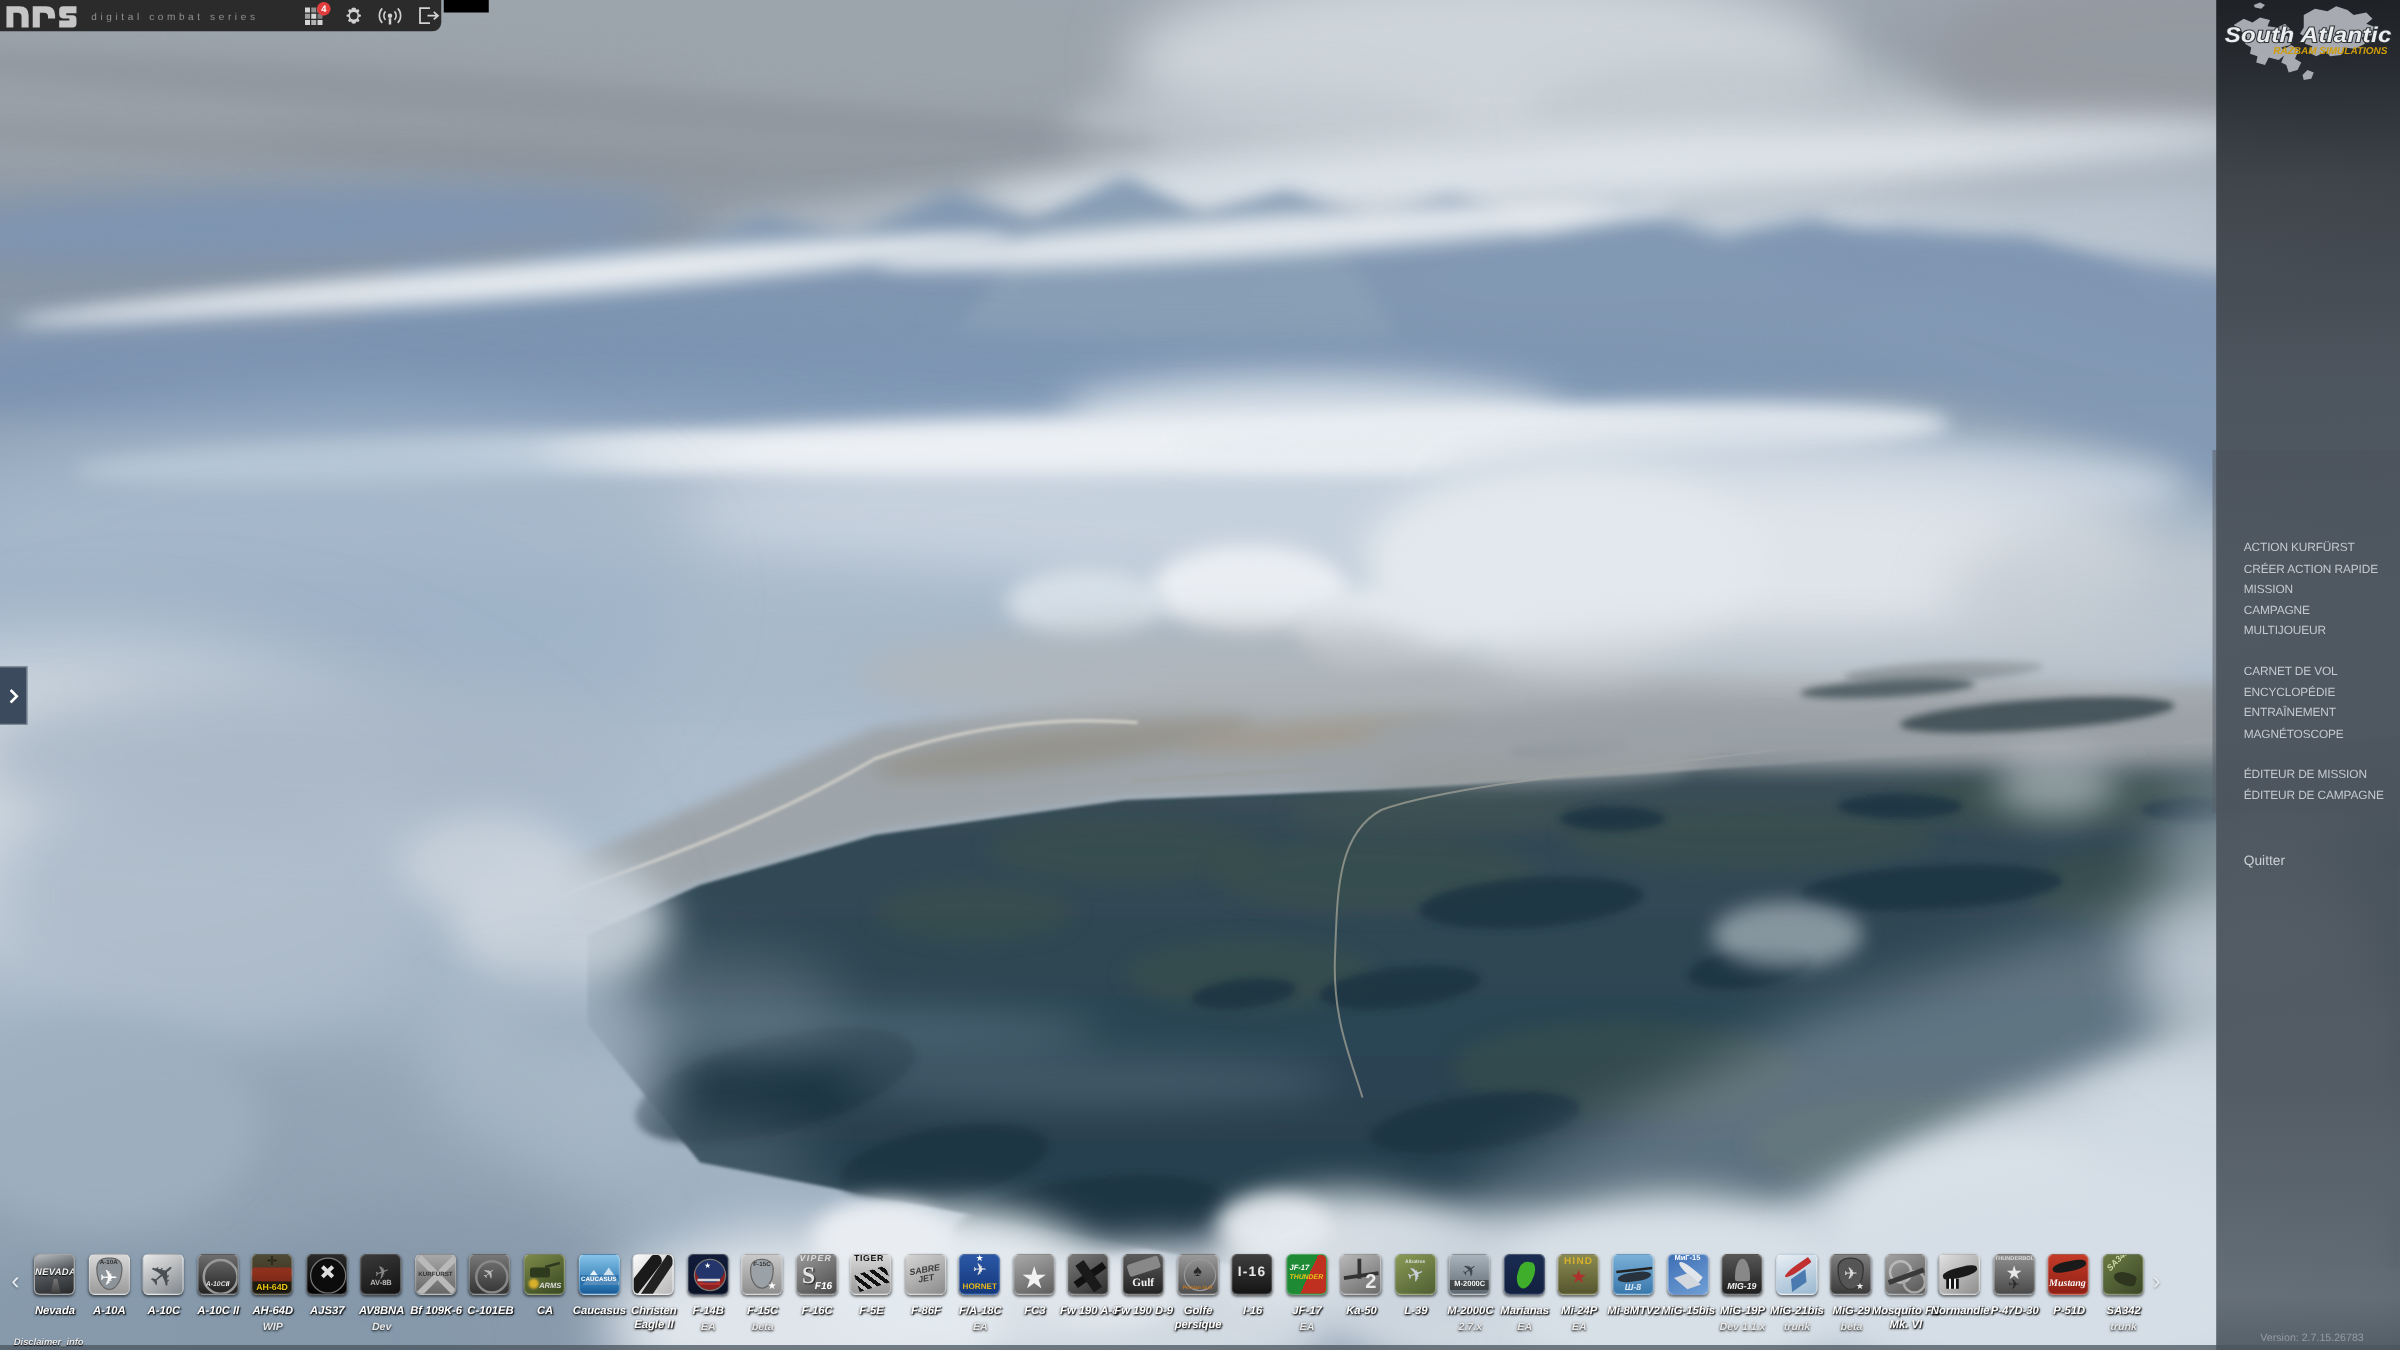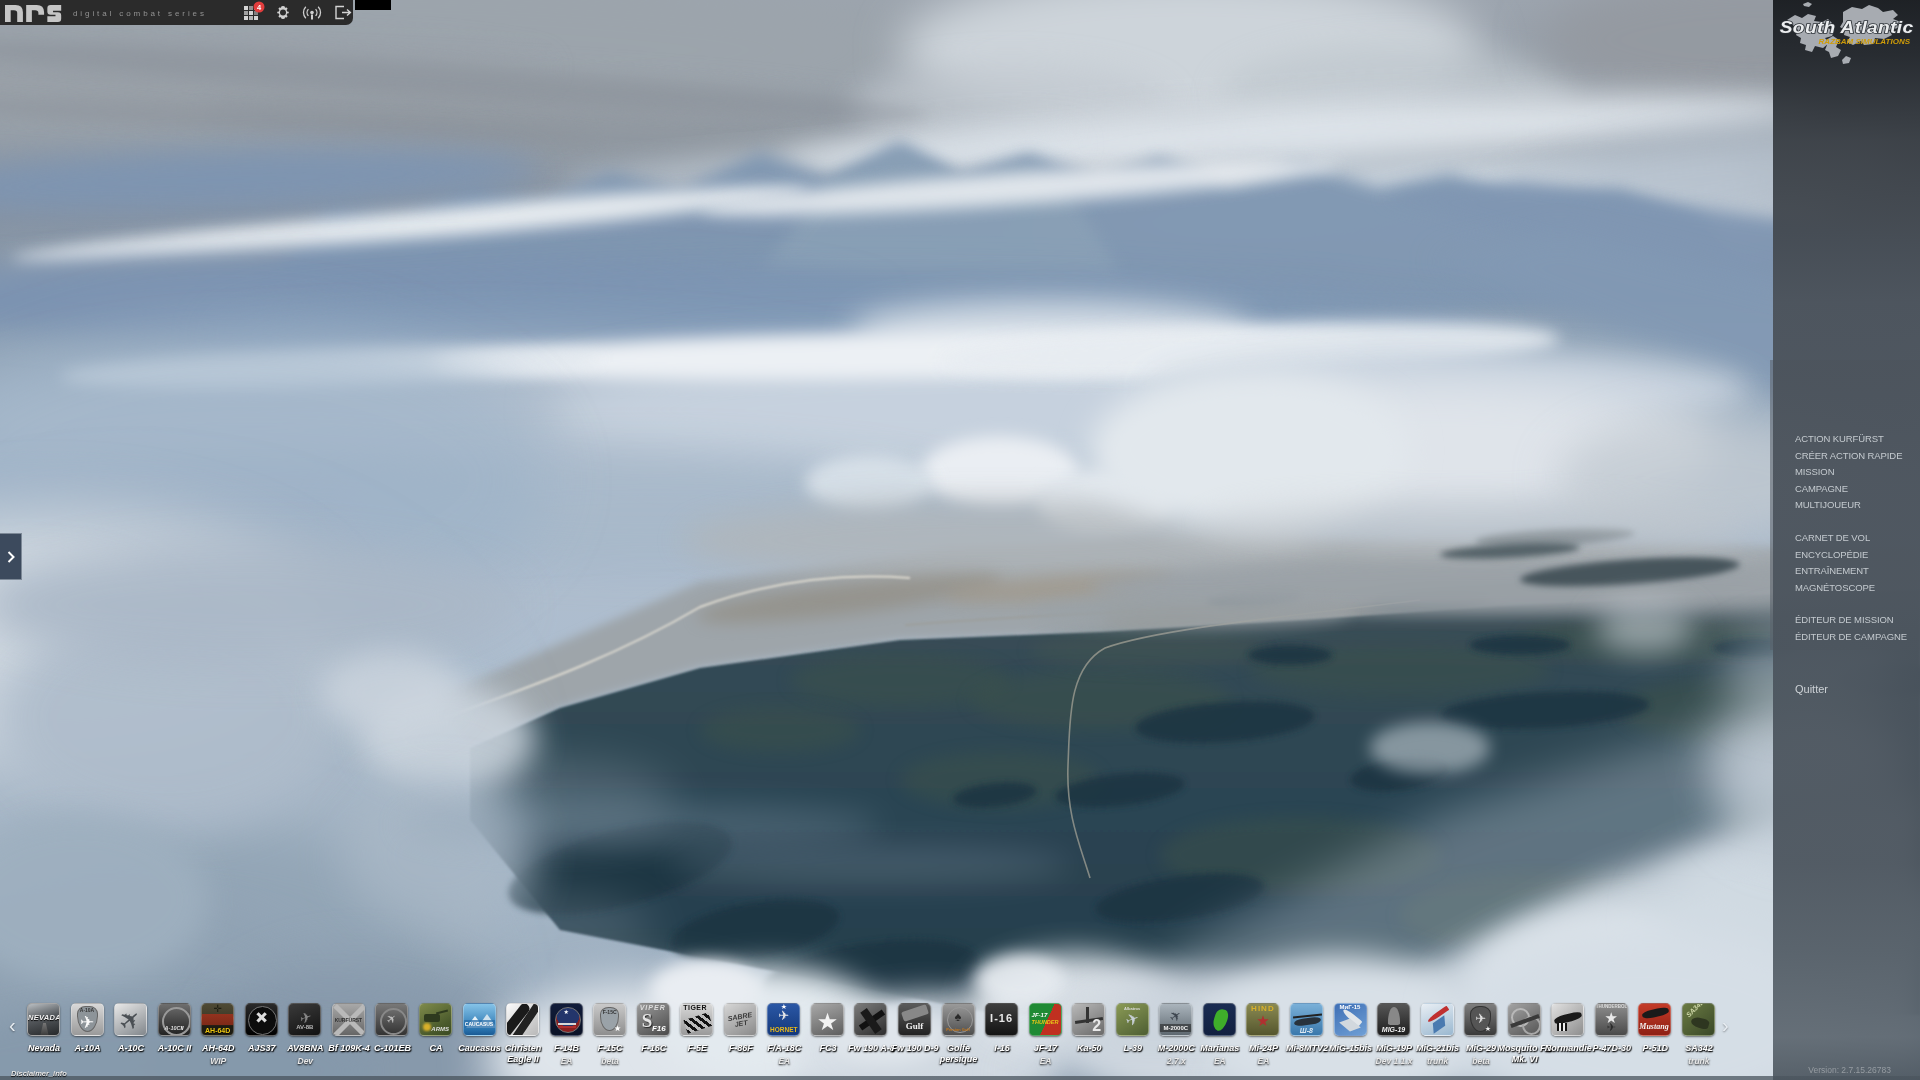--- a/index.html
+++ b/index.html
@@ -328,21 +328,21 @@
         </div>
         <span class="mlab">AV8BNA</span>
         <span class="msub">Dev</span>
       </div>
       <div class="mod" style="left:331.9px">
         <div class="mico" style="background:linear-gradient(#a8a8a8,#666)">
           <div style="position:absolute;left:-4px;top:14px;width:42px;height:5px;background:#b9b9b9;transform:rotate(45deg)"></div>
           <div style="position:absolute;left:-4px;top:14px;width:42px;height:5px;background:#b9b9b9;transform:rotate(-45deg)"></div>
           <span style="position:absolute;top:13px;left:0;right:0;text-align:center;font:bold 5px 'Liberation Sans',sans-serif;color:#333">KURFÜRST</span>
         </div>
-        <span class="mlab">Bf 109K-4</span>
+        <span class="mlab">Bf 109K-6</span>
       </div>
       <div class="mod" style="left:375.4px">
         <div class="mico" style="background:linear-gradient(#787878,#333)">
           <div style="position:absolute;left:4px;top:4px;width:23px;height:23px;border:2px solid #888;border-radius:50%"></div>
           <span style="position:absolute;top:8px;left:0;right:0;text-align:center;font:12px 'Liberation Sans',sans-serif;color:#bbb;transform:rotate(-40deg)">✈</span>
         </div>
         <span class="mlab">C-101EB</span>
       </div>
       <div class="mod" style="left:419.0px">
         <div class="mico" style="background:linear-gradient(150deg,#7e8a4a,#4a5a2c 70%,#3a4a22)">

